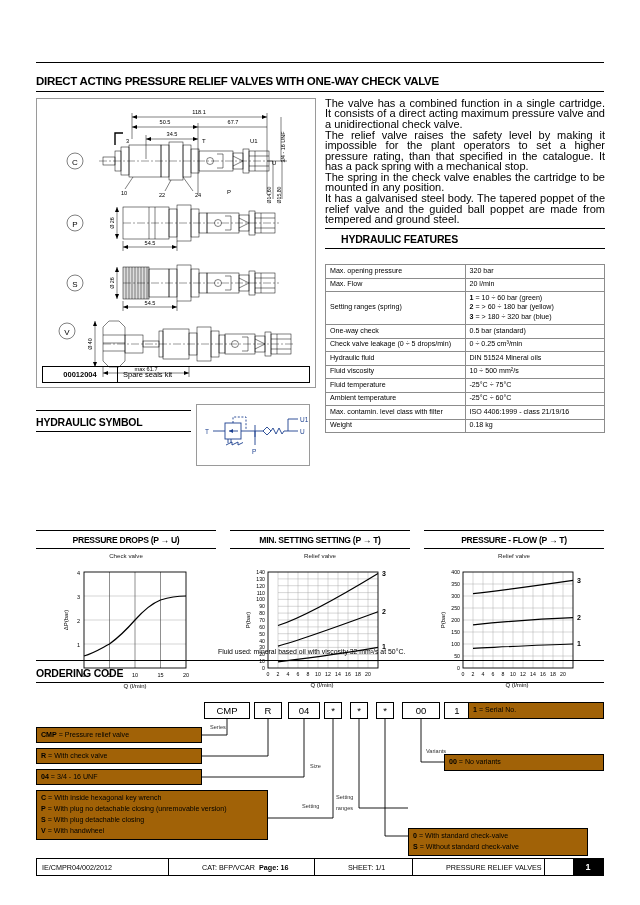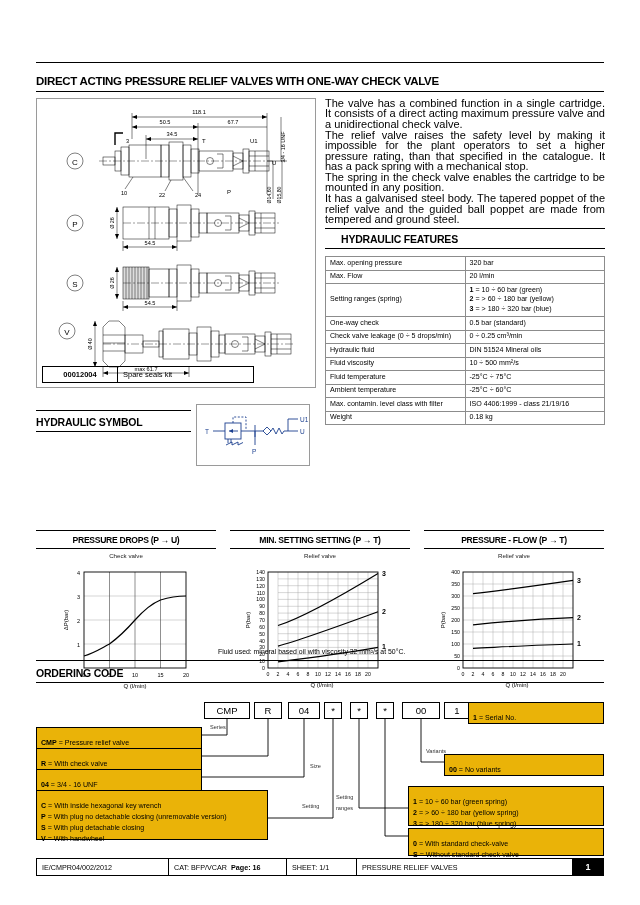--- a/index.html
+++ b/index.html
@@ -50,21 +50,21 @@
     font-size: 11.5px; font-weight: bold; letter-spacing: -0.3px;
     padding: 5px 0 4px 0;
   }
 
   
   .draw-panel {
     position: absolute; left: 36px; top: 98px; width: 280px; height: 290px;
     border: 1px solid #9a9a9a; background: #fff; box-sizing: border-box;
   }
   .seal-tbl {
-    position: absolute; left: 42px; top: 366px; width: 212px; height: 17px;
+    position: absolute; left: 42px; top: 366px; width: 268px; height: 17px;
     border: 1px solid #000; box-sizing: border-box; display: flex;
     font-size: 7.5px;
     justify-content: center;
   }
   .seal-code {
     width: 74px; border-right: 1px solid #000; display: flex;
     align-items: center; justify-content: center; font-weight: bold;
     font-size: 7.5px;
   }
   .seal-desc { flex: 1; display: flex; align-items: center; padding-left: 5px; }
@@ -72,21 +72,21 @@
   
   .descr {
     position: absolute; left: 325px; top: 98px; width: 280px;
     font-size: 11px; line-height: 10.4px; text-align: justify;
   }
   .descr p { margin: 0 0 0.5px 0; }
 
   
   .hf-head { position: absolute; left: 325px; top: 228px; width: 280px; }
   .hf-table {
-    position: absolute; left: 325px; top: 256px; width: 280px;
+    position: absolute; left: 325px; top: 264px; width: 280px;
     border-collapse: collapse; font-size: 7.1px;
   }
   .hf-table td {
     border: 1px solid #8c8c8c; padding: 1.5px 4px;
     vertical-align: middle; line-height: 9.5px;
   }
   .hf-table td.k { width: 50%; }
   .hf-table td.v { width: 50%; }
   .hf-table td.multi { line-height: 9.8px; }
   .hf-table b { font-weight: bold; }
@@ -119,32 +119,33 @@
   
   .oc-head { position: absolute; left: 36px; top: 667px; width: 568px; }
   .oc-area { position: absolute; left: 36px; top: 690px; width: 568px; height: 155px; }
   .oc-box {
     position: absolute; border: 1px solid #000; box-sizing: border-box;
     display: flex; align-items: center; justify-content: center;
     font-size: 9.5px; height: 17px; background: #fff;
   }
   .oc-lbl {
     position: absolute; border: 1px solid #000; box-sizing: border-box;
-    font-size: 7.1px; line-height: 11px; padding: 10px 4px; background: #eab308;
+    font-size: 7.1px; line-height: 11px; padding: 2px 4px; background: #a16207;
   }
   .oc-lbl b { font-weight: bold; }
   .oc-tag {
     position: absolute; font-size: 5.6px; color: #333;
   }
 
   
   .footer {
     position: absolute; left: 36px; top: 858px; width: 568px; height: 18px;
     border: 1px solid #000; box-sizing: border-box; display: flex;
     font-size: 7.2px;
+    gap: 28px;
   }
   .footer div { display: flex; align-items: center; padding-left: 5px;
     border-right: 1px solid #000; box-sizing: border-box; }
   .f1 { width: 132px; }
   .f2 { width: 118px; }
   .f3 { width: 70px; }
   .f4 { flex: 1; }
   .f5 {
     width: 30px; background: #000; color: #fff; font-weight: bold;
     justify-content: center; padding-left: 0 !important; border-right: none !important;
@@ -691,26 +692,21 @@
       <div><b>S</b><span> = With plug detachable closing</span></div>
       <div><b>V</b><span> = With handwheel</span></div>
     </div>
 
     <div class="oc-lbl" style="left:432px; top:12px; width:136px; height:17px;">
       <b>1</b><span> = Serial No.</span>
     </div>
     <div class="oc-lbl" style="left:408px; top:64px; width:160px; height:17px;">
       <b>00</b><span> = No variants</span>
     </div>
-    <div class="oc-lbl" style="left:372px; top:96px; width:196px; height:40px;">
-      <div><b>1</b><span> = 10 ÷ 60 bar (green spring)</span></div>
-      <div><b>2</b><span> = &gt; 60 ÷ 180 bar (yellow spring)</span></div>
-      <div><b>3</b><span> = &gt; 180 ÷ 320 bar (blue spring)</span></div>
-    </div>
-    <div class="oc-lbl" style="left:372px; top:138px; width:196px; height:28px;">
+    <div class="oc-lbl" style="left:372px; top:138px; width:180px; height:28px;">
       <div><b>0</b><span> = With standard check-valve</span></div>
       <div><b>S</b><span> = Without standard check-valve</span></div>
     </div>
   </div>
 
   <div class="footer">
     <div class="f1">IE/CMPR04/002/2012</div>
     <div class="f2">
       <span>CAT: BFP/VCAR</span>&nbsp;&nbsp;<b>Page:</b>&nbsp;<b>16</b>
     </div>

